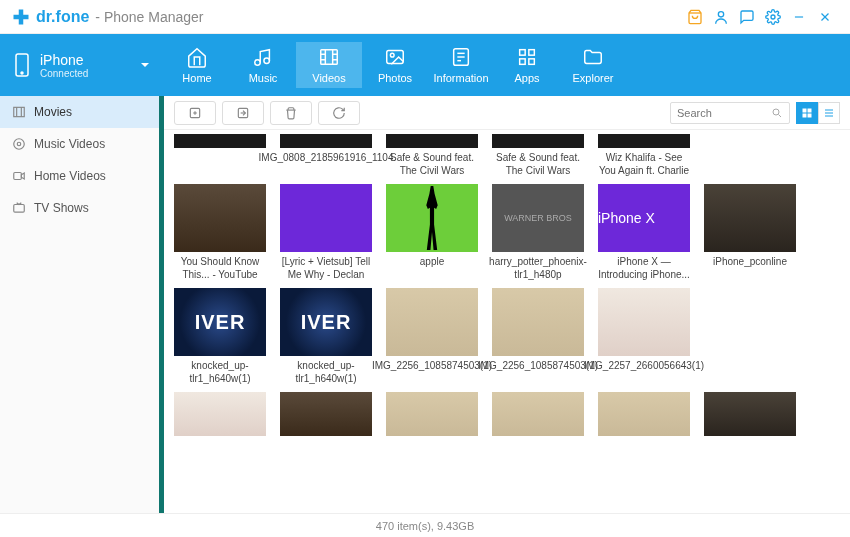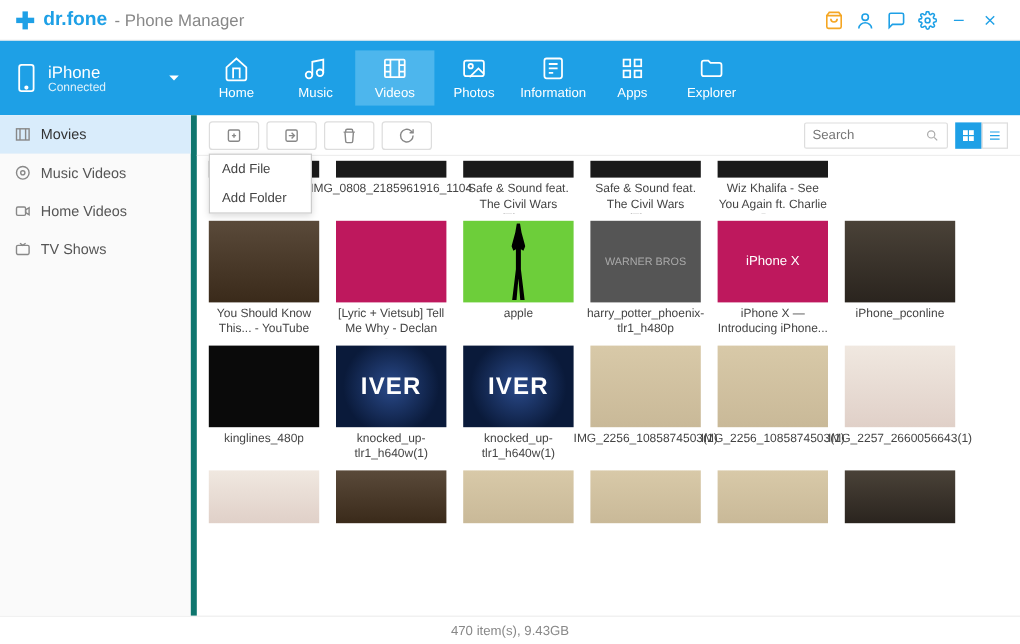--- a/index.html
+++ b/index.html
@@ -52,21 +52,21 @@
 .caption { font-size: 10px; color: #444; text-align: center; line-height: 1.25; margin-top: 4px; height: 26px; overflow: hidden; }
 
 .statusbar { height: 24px; display: flex; align-items: center; justify-content: center; font-size: 11px; color: #888; border-top: 1px solid #eee; }
 
 
 .t-black { background:#1a1a1a; }
 .t-green { background:#6dce3a; display:flex; align-items:center; justify-content:center; }
 .t-silhouette::after { content:""; width:26px; height:64px; background:#000; clip-path: polygon(45% 0,55% 0,60% 12%,72% 30%,66% 36%,58% 34%,58% 60%,70% 100%,56% 100%,50% 72%,44% 100%,30% 100%,42% 60%,42% 34%,34% 36%,28% 30%,40% 12%); }
 .t-wb { background:#555; display:flex; align-items:center; justify-content:center; color:#aaa; font-size:9px; text-align:center; }
 .t-person { background:linear-gradient(#4a4238,#2a241e); }
-.t-text { display:flex; align-items:center; justify-content:center; color:#fff; font-size:11px; text-align:center; background:#be185d; }
+.t-text { display:flex; align-items:center; justify-content:flex-start; color:#fff; font-size:14px; text-align:center; background:#6d28d9; }
 .t-globe { background:radial-gradient(circle at 50% 50%, #2a4a8a 0%, #0a1a3a 70%); display:flex; align-items:center; justify-content:center; color:#fff; font-weight:bold; font-size:20px; letter-spacing:1px; }
 .t-dance { background:linear-gradient(#d8c9a8,#c9b998); }
 .t-girl { background:linear-gradient(#f0e8e0,#e0d0c8); }
 .t-face { background:linear-gradient(#5a4a3a,#3a2a1a); }
 .t-bottle { background:#0a0a0a; }
 </style>
 </head>
 <body>
 
 <div class="titlebar">
@@ -272,24 +272,20 @@
         <div class="view-btn inactive">
           <svg width="12" height="12" viewBox="0 0 24 24" fill="none" stroke="currentColor" stroke-width="2">
               <line x1="4" y1="6" x2="20" y2="6"></line>
               <line x1="4" y1="12" x2="20" y2="12"></line>
               <line x1="4" y1="18" x2="20" y2="18"></line>
             </svg>
         </div>
       </div>
     </div>
 
-    <div class="dropdown">
-      <div class="dropdown-item">Add File</div>
-      <div class="dropdown-item">Add Folder</div>
-    </div>
 
     <div class="grid">
 
       <div class="grid-row">
         <div class="grid-cell">
             <div class="thumb t-black"></div>
             <div class="caption"></div>
           </div>
         <div class="grid-cell">
             <div class="thumb t-black"></div>
@@ -335,24 +331,20 @@
             <div class="caption">iPhone X — Introducing iPhone...</div>
           </div>
         <div class="grid-cell">
             <div class="thumb full t-person"></div>
             <div class="caption">iPhone_pconline</div>
           </div>
       </div>
 
       <div class="grid-row">
         <div class="grid-cell">
-            <div class="thumb full t-bottle"></div>
-            <div class="caption">kinglines_480p</div>
-          </div>
-        <div class="grid-cell">
             <div class="thumb full t-globe">
               <span>IVER</span>
             </div>
             <div class="caption">knocked_up-tlr1_h640w(1)</div>
           </div>
         <div class="grid-cell">
             <div class="thumb full t-globe">
               <span>IVER</span>
             </div>
             <div class="caption">knocked_up-tlr1_h640w(1)</div>

